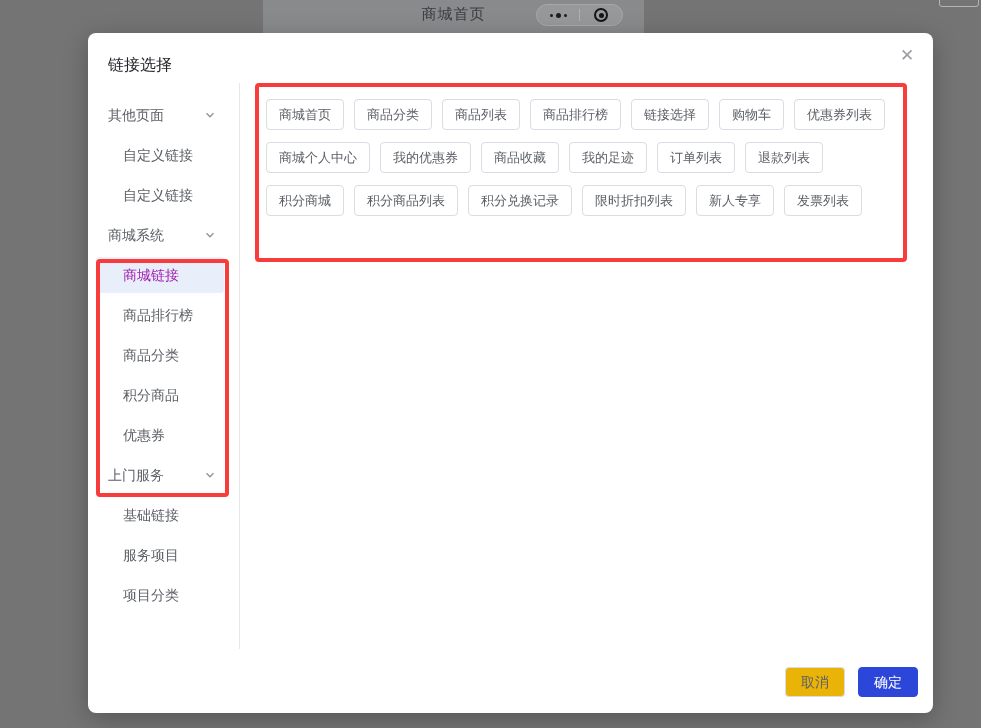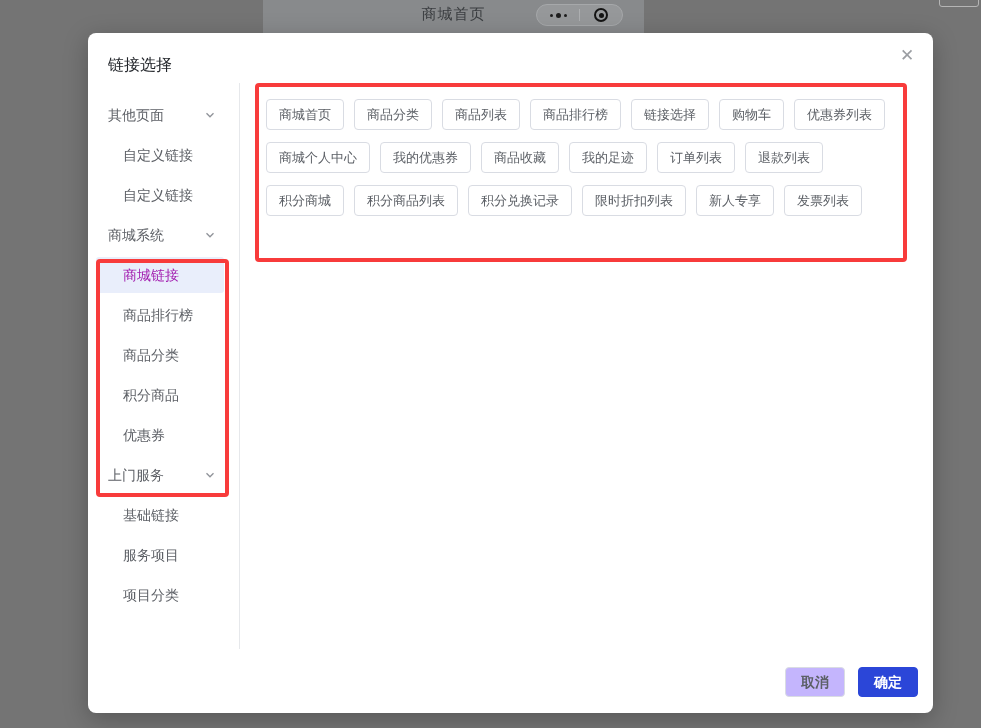--- a/index.html
+++ b/index.html
@@ -95,22 +95,22 @@
 
   
   .footer {
     position:absolute; right:15px; bottom:16px; display:flex; gap:13px;
   }
   .btn {
     height:30px; padding:0 15px; font-size:14px; border-radius:4px;
     cursor:pointer; line-height:28px;
     font-family:"Liberation Sans","DejaVu Sans",sans-serif;
   }
-  .btn-cancel { background:#c4b5fd; border:1px solid #d9dce3; color:#5c6066;font-weight:bold; }
-  .btn-confirm { background:#2b46d8; border:1px solid #2b46d8; color:#fff;font-weight:bold; }
+  .btn-cancel { background:#eab308; border:1px solid #d9dce3; color:#5c6066; }
+  .btn-confirm { background:#2b46d8; border:1px solid #2b46d8; color:#fff; }
 </style>
 </head>
 <body>
 
 <div class="phone-header">
   <div class="phone-title">商城首页</div>
   <div class="capsule">
     <div class="capsule-half">
       <span class="dots">
           <i></i>

